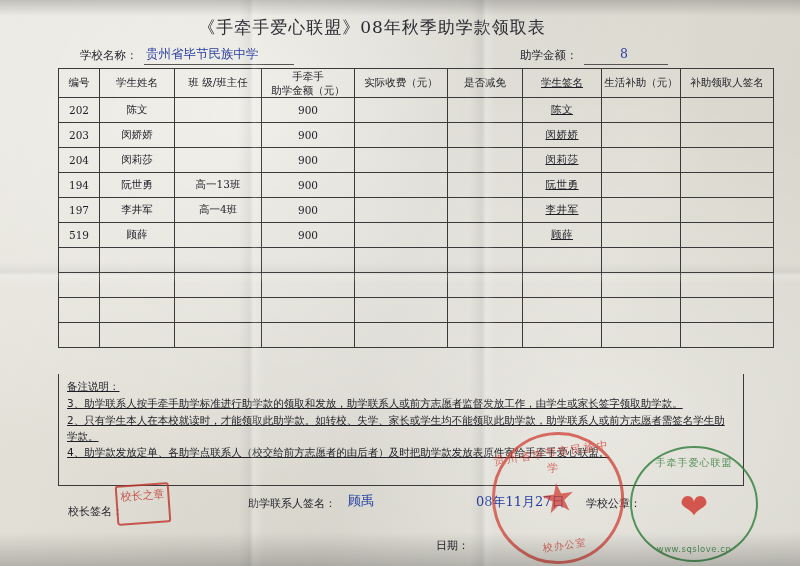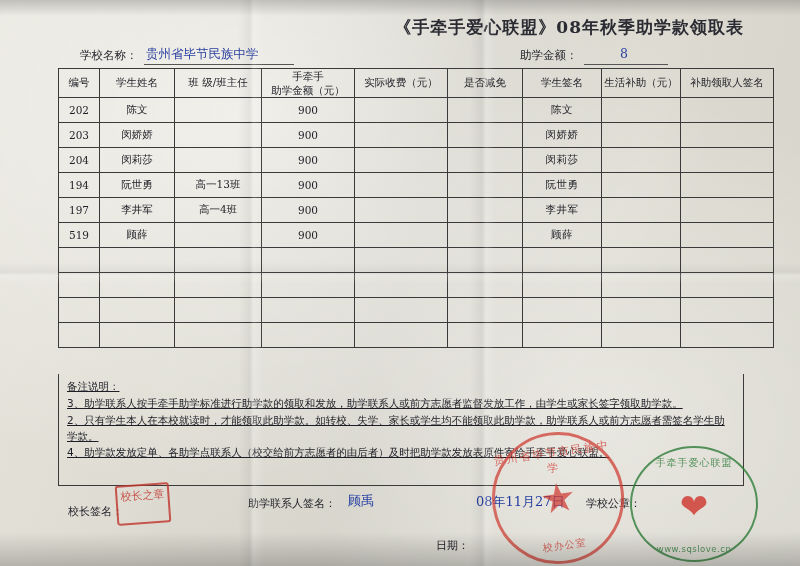--- a/index.html
+++ b/index.html
@@ -42,24 +42,24 @@
   .sheet {
     position: absolute;
     left: 0; top: 0; right: 0; bottom: 0;
   }
 
   .title {
     position: absolute;
     top: 16px;
     left: 0;
     width: 744px;
-    text-align: right;
+    text-align: center;
     font-family: "DejaVu Serif", serif;
     font-size: 17px;
-    font-weight: bold;
+    font-weight: normal;
     color: #2b2b33;
     letter-spacing: 1px;
   }
 
   .meta-row {
     position: absolute;
     top: 46px;
     left: 60px;
     right: 40px;
     height: 20px;
@@ -110,21 +110,21 @@
   }
   .hdr-main { height: 38px; }
   .twoline { line-height: 1.35; }
 
   .cell-num   { width: 40px; }
   .cell-name  { width: 74px; }
   .cell-class { width: 86px; }
   .cell-amt   { width: 92px; }
   .cell-paid  { width: 92px; }
   .cell-exempt{ width: 74px; }
-  .cell-sign  { width: 78px; }
+  .cell-sign  { width: 78px; text-decoration: underline; }
   .cell-life  { width: 78px; }
   .cell-sup   { width: 92px; }
 
   td.blue {
     font-family: "DejaVu Serif", serif;
     color: #273f9e;
     font-size: 11.5px;
   }
   td.sig {
     font-family: "DejaVu Serif", serif;

